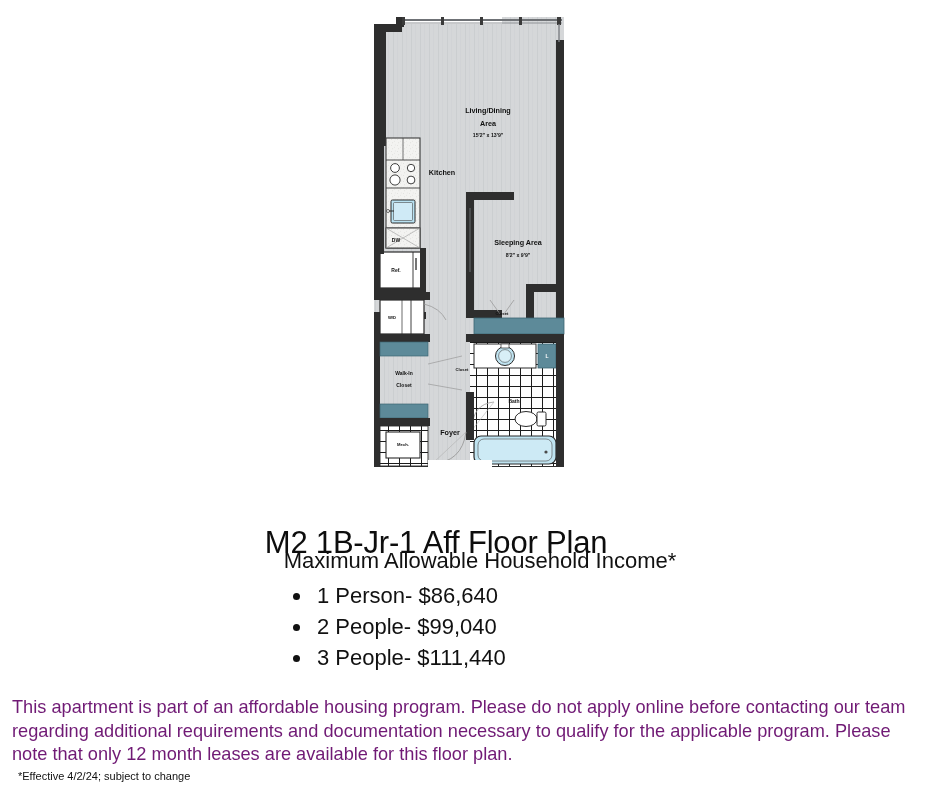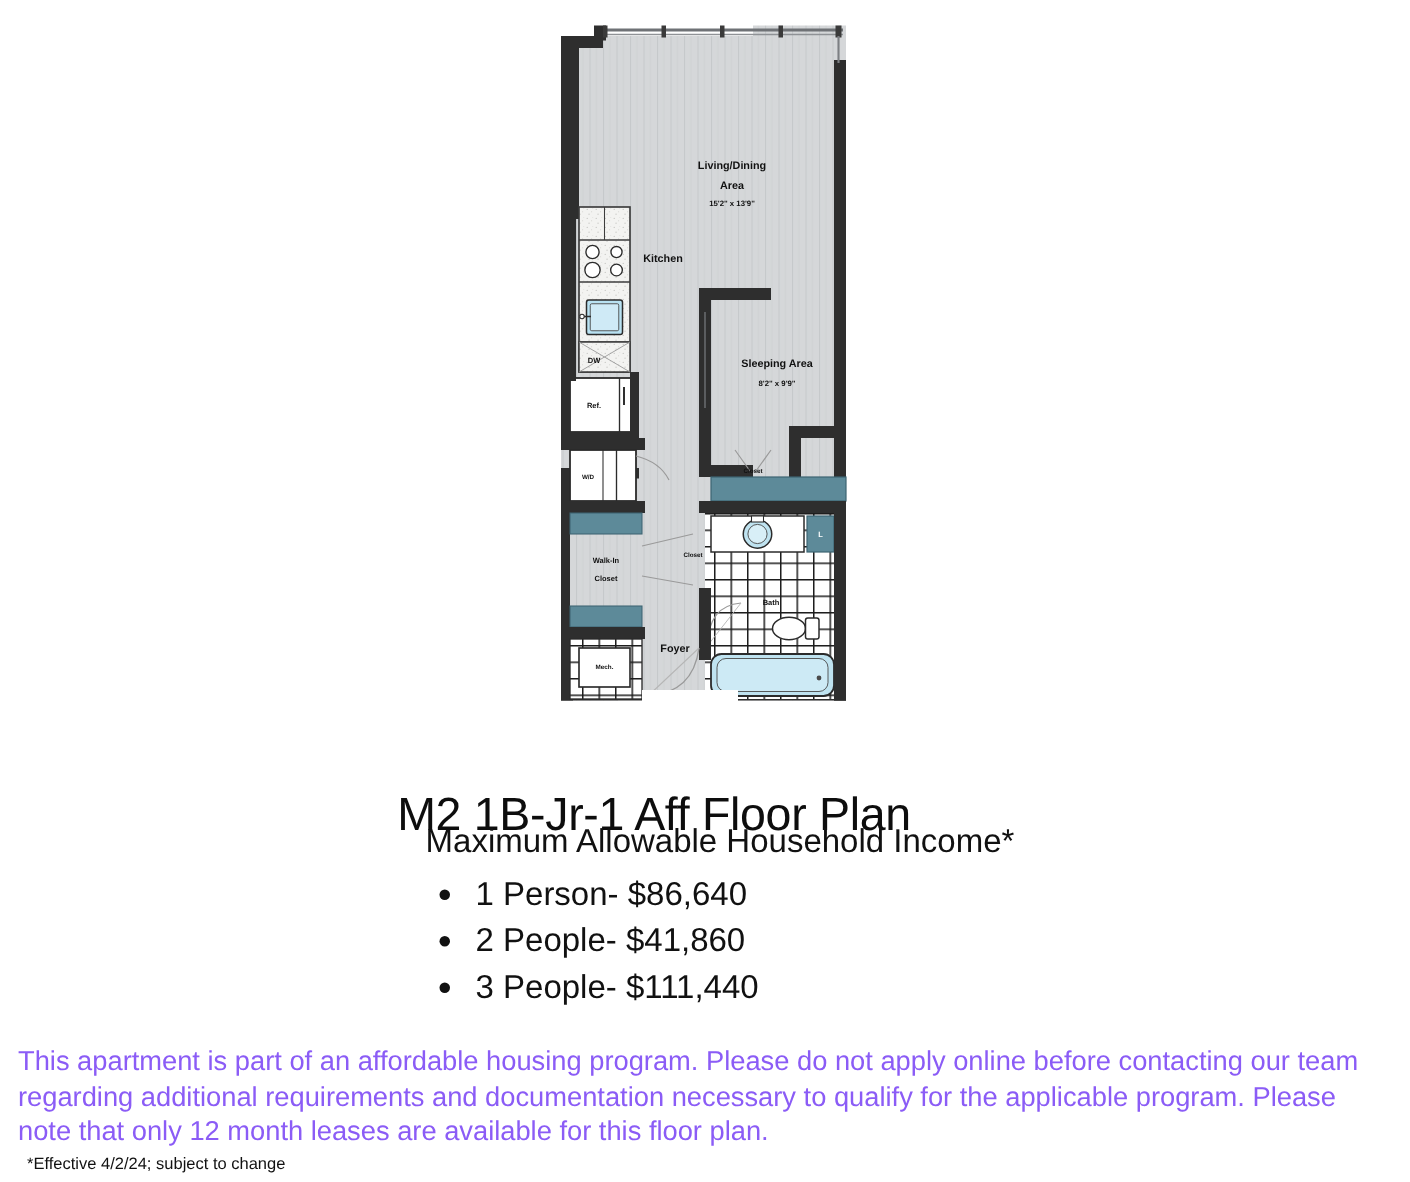--- a/index.html
+++ b/index.html
@@ -76,21 +76,21 @@
   }
   #income-list li { padding-left: 4px; }
 
   #disclaimer {
     position: absolute;
     left: 12px;
     top: 678px;
     width: 916px;
     font-size: 18.2px;
     line-height: 23.4px;
-    color: #8b5cf6;
+    color: #701a75;
   }
   #footnote {
     position: absolute;
     left: 18px;
     top: 758px;
     font-size: 11px;
     line-height: 14px;
     color: #111111;
   }
 </style>
@@ -310,18 +310,18 @@
     </g>
   </svg>
 </div>
 
 <h1 id="plan-title">M2 1B-Jr-1 Aff Floor Plan</h1>
 
 <div id="income-heading">Maximum Allowable Household Income*</div>
 
 <ul id="income-list">
   <li>1 Person- $86,640</li>
-  <li>2 People- $41,860</li>
+  <li>2 People- $99,040</li>
   <li>3 People- $111,440</li>
 </ul>
 
 <p id="disclaimer">This apartment is part of an affordable housing program. Please do not apply online before contacting our team regarding additional requirements and documentation necessary to qualify for the applicable program. Please note that only 12 month leases are available for this floor plan.</p>
 <p id="footnote">*Effective 4/2/24; subject to change</p>
 
 </body></html>

